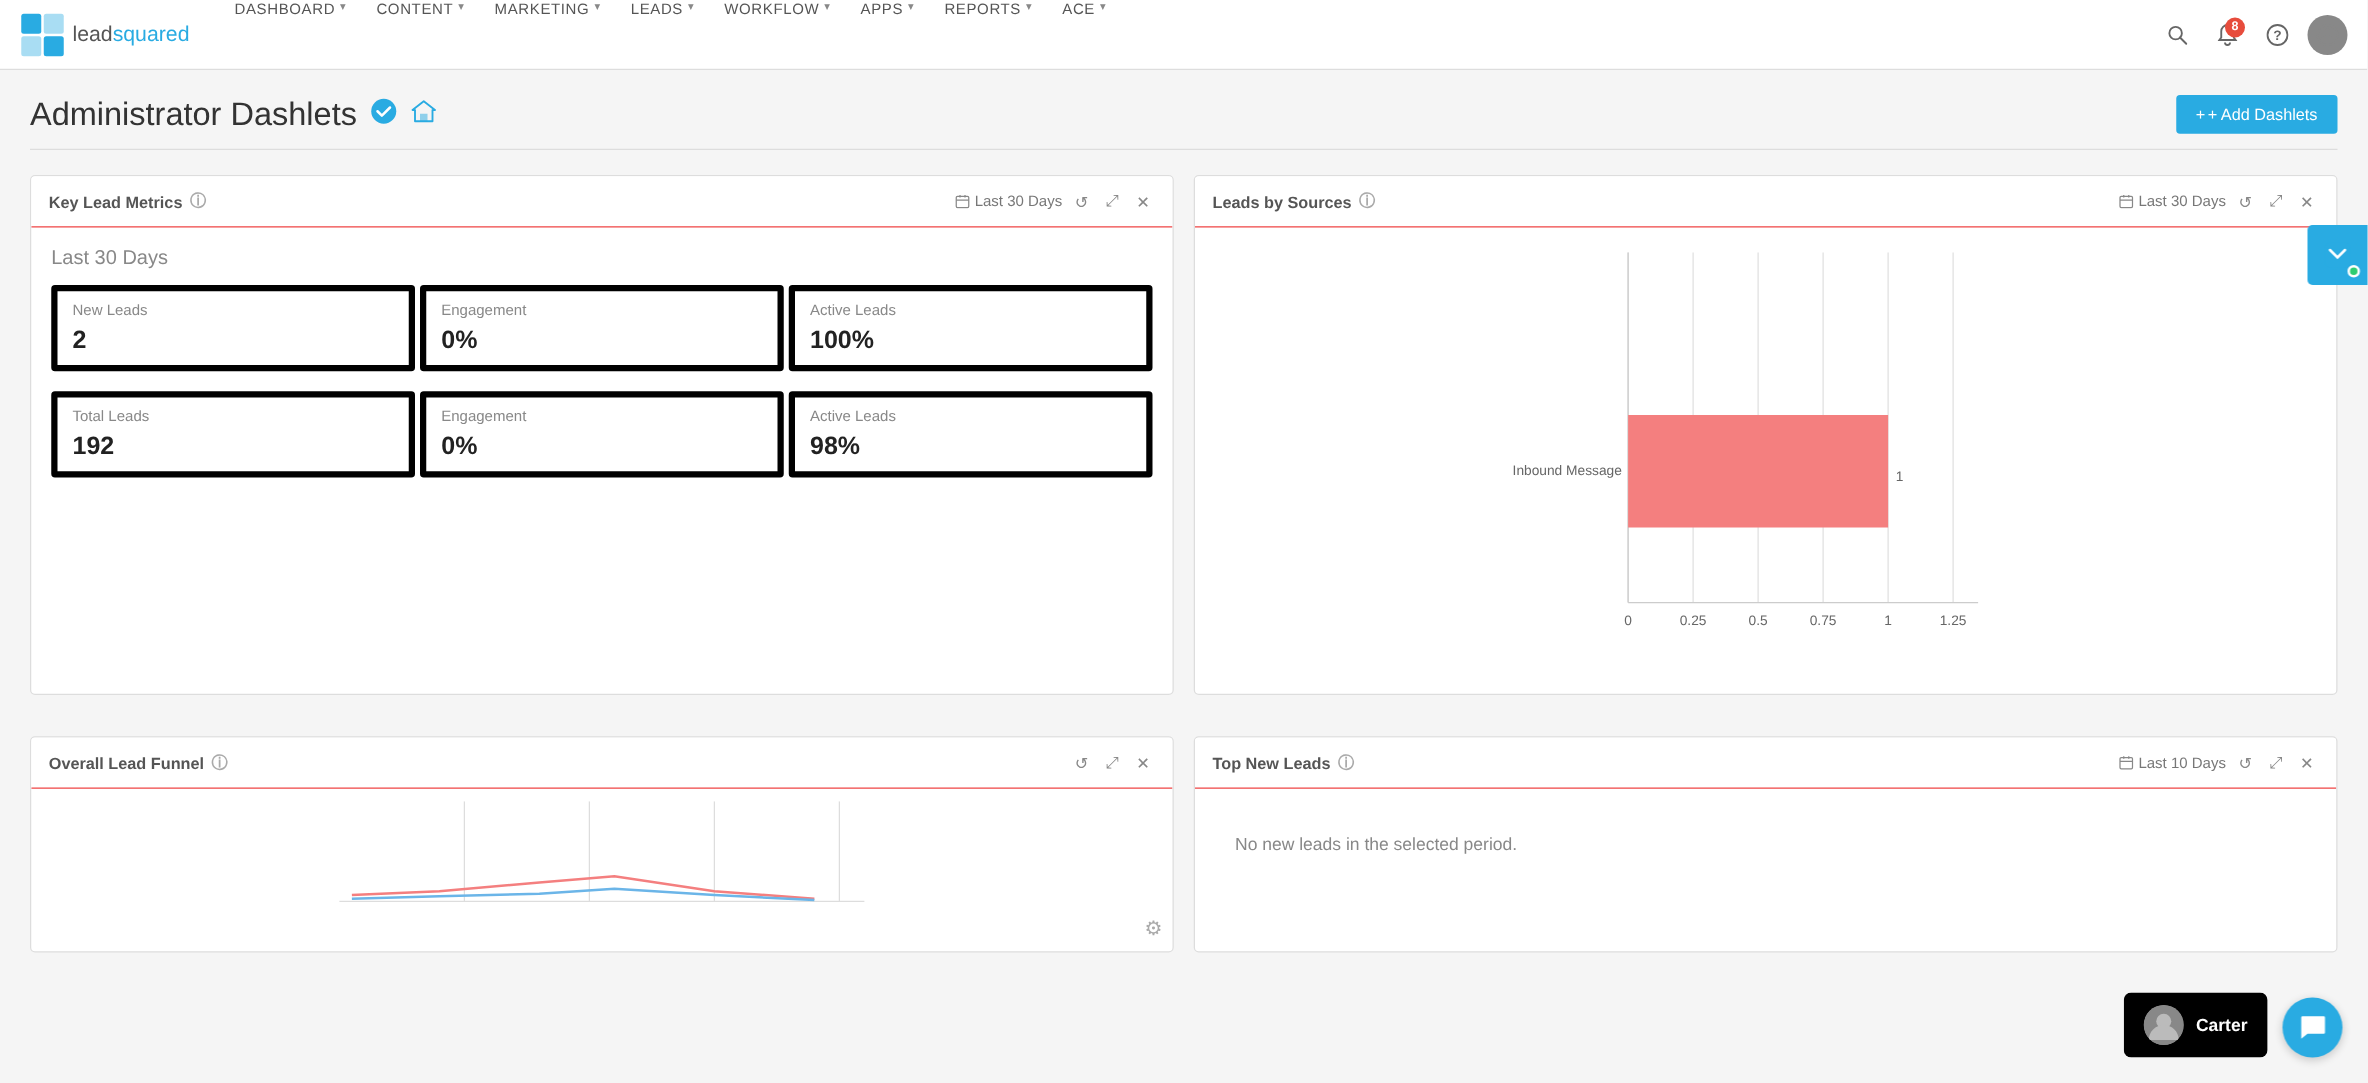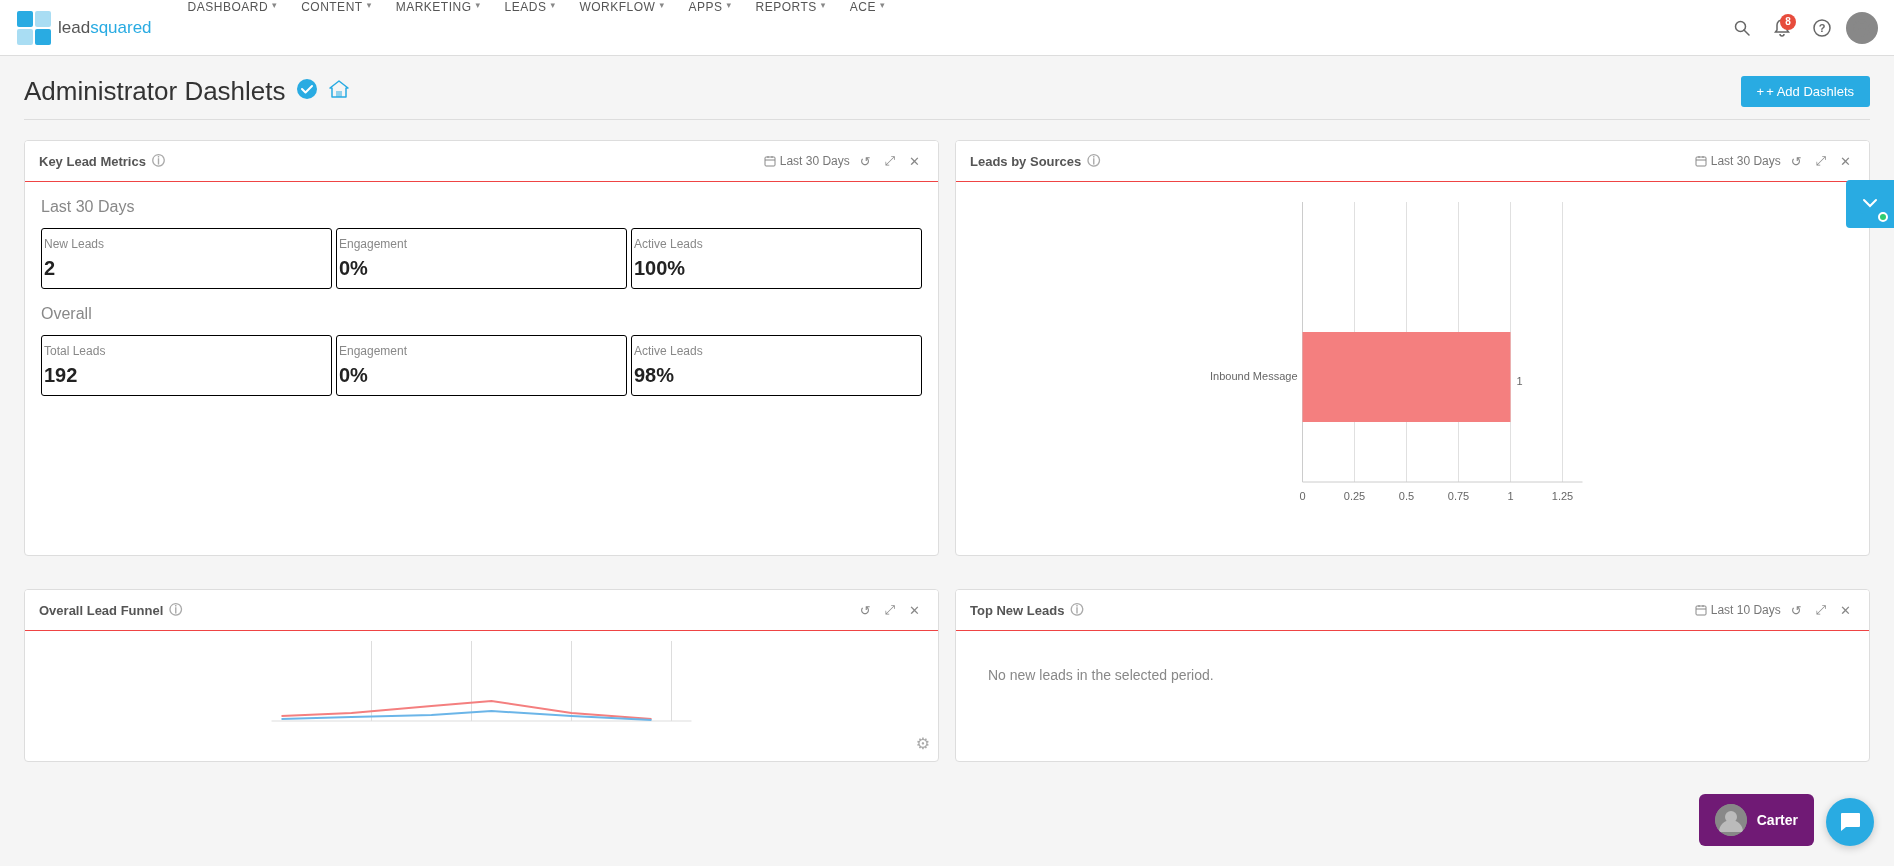--- a/index.html
+++ b/index.html
@@ -208,23 +208,23 @@
       color: #888;
       font-weight: 400;
       margin-bottom: 12px;
     }
     .klm-row {
       display: flex;
       gap: 4px;
       margin-bottom: 16px;
     }
     .klm-cell {
-      border: 1px solid #000000;
+      border: 5px solid #000000;
       border-radius: 3px;
-      padding: 8px 2px;
+      padding: 8px 12px;
       flex: 1;
     }
     .klm-cell-label {
       font-size: 12px;
       color: #888;
       margin-bottom: 6px;
     }
     .klm-cell-value {
       font-size: 20px;
       font-weight: 700;
@@ -290,21 +290,21 @@
       background: #2ecc71;
       border-radius: 50%;
       border: 2px solid #fff;
     }
 
     
     .carter-box {
       position: fixed;
       bottom: 20px;
       right: 80px;
-      background: #701a75;
+      background: #000000;
       color: #fff;
       border-radius: 6px;
       padding: 10px 16px;
       display: flex;
       align-items: center;
       gap: 10px;
       font-size: 14px;
       font-weight: 600;
       cursor: pointer;
       z-index: 100;
@@ -472,21 +472,20 @@
           </div>
           <div class="klm-cell">
             <div class="klm-cell-label">Engagement</div>
             <div class="klm-cell-value">0%</div>
           </div>
           <div class="klm-cell">
             <div class="klm-cell-label">Active Leads</div>
             <div class="klm-cell-value">100%</div>
           </div>
         </div>
-        <div class="klm-overall-label">Overall</div>
         <div class="klm-row">
           <div class="klm-cell">
             <div class="klm-cell-label">Total Leads</div>
             <div class="klm-cell-value">192</div>
           </div>
           <div class="klm-cell">
             <div class="klm-cell-label">Engagement</div>
             <div class="klm-cell-value">0%</div>
           </div>
           <div class="klm-cell">

